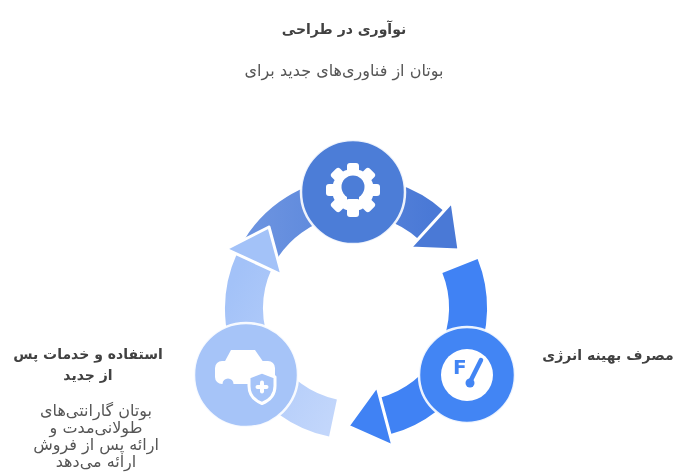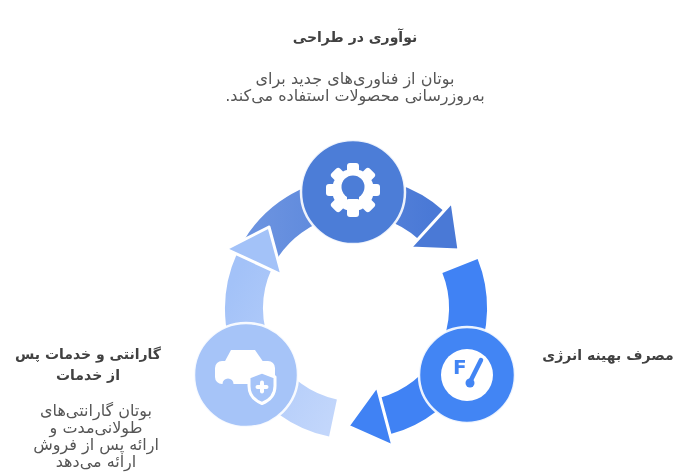--- a/index.html
+++ b/index.html
@@ -4,21 +4,21 @@
 <style>
   html,body{margin:0;padding:0;background:#ffffff;}
   .canvas{
     position:relative;width:700px;height:472px;background:#ffffff;overflow:hidden;
     font-family:"DejaVu Sans", sans-serif;
   }
   .text-block{position:absolute;text-align:center;direction:rtl;}
   .sec-title{font-weight:bold;font-size:14px;line-height:20px;color:#414141;}
   .sec-title.two-line{line-height:21px;}
   .sec-body{font-size:16px;line-height:17px;color:#565656;}
-  .block-top{left:155px;top:19px;width:400px;margin-top:8px;}
+  .block-top{left:144px;top:19px;width:400px;}
   .block-top .sec-body{margin-top:23px;}
   .block-right{left:524px;top:345px;width:168px;}
   .block-right .sec-body{margin-top:10px;}
   .block-left{left:0px;top:344px;width:176px;}
   .block-left .sec-body{margin-top:16px;margin-left:16px;}
   svg{position:absolute;left:0;top:0;}
 </style>
 </head>
 <body>
 
@@ -93,35 +93,34 @@
           <rect x="-2" y="-6.5" width="4" height="13" rx="2" fill="#ffffff"></rect>
         </g>
       </g>
     </g>
   </svg>
 
   <div class="text-block block-top">
     <div class="sec-title">نوآوری در طراحی</div>
     <div class="sec-body">
       <span>بوتان از فناوری‌های جدید برای</span><br>
-      <span>به‌روزرسانی محصولات استفاده می‌کند.</span>
     </div>
   </div>
 
   <div class="text-block block-right">
     <div class="sec-title">مصرف بهینه انرژی</div>
     <div class="sec-body">
       <br>
     </div>
   </div>
 
   <div class="text-block block-left">
     <div class="sec-title two-line">
-      <span>گارانتی و خدمات پس</span><br>
-      <span>از خدمات</span>
+      <span>استفاده و خدمات پس</span><br>
+      <span>از جدید</span>
     </div>
     <div class="sec-body">
       <span>بوتان گارانتی‌های طولانی‌مدت و</span><br>
       <span>ارائه پس از فروش ارائه می‌دهد</span>
     </div>
   </div>
 
 </div>
 
 </body></html>

